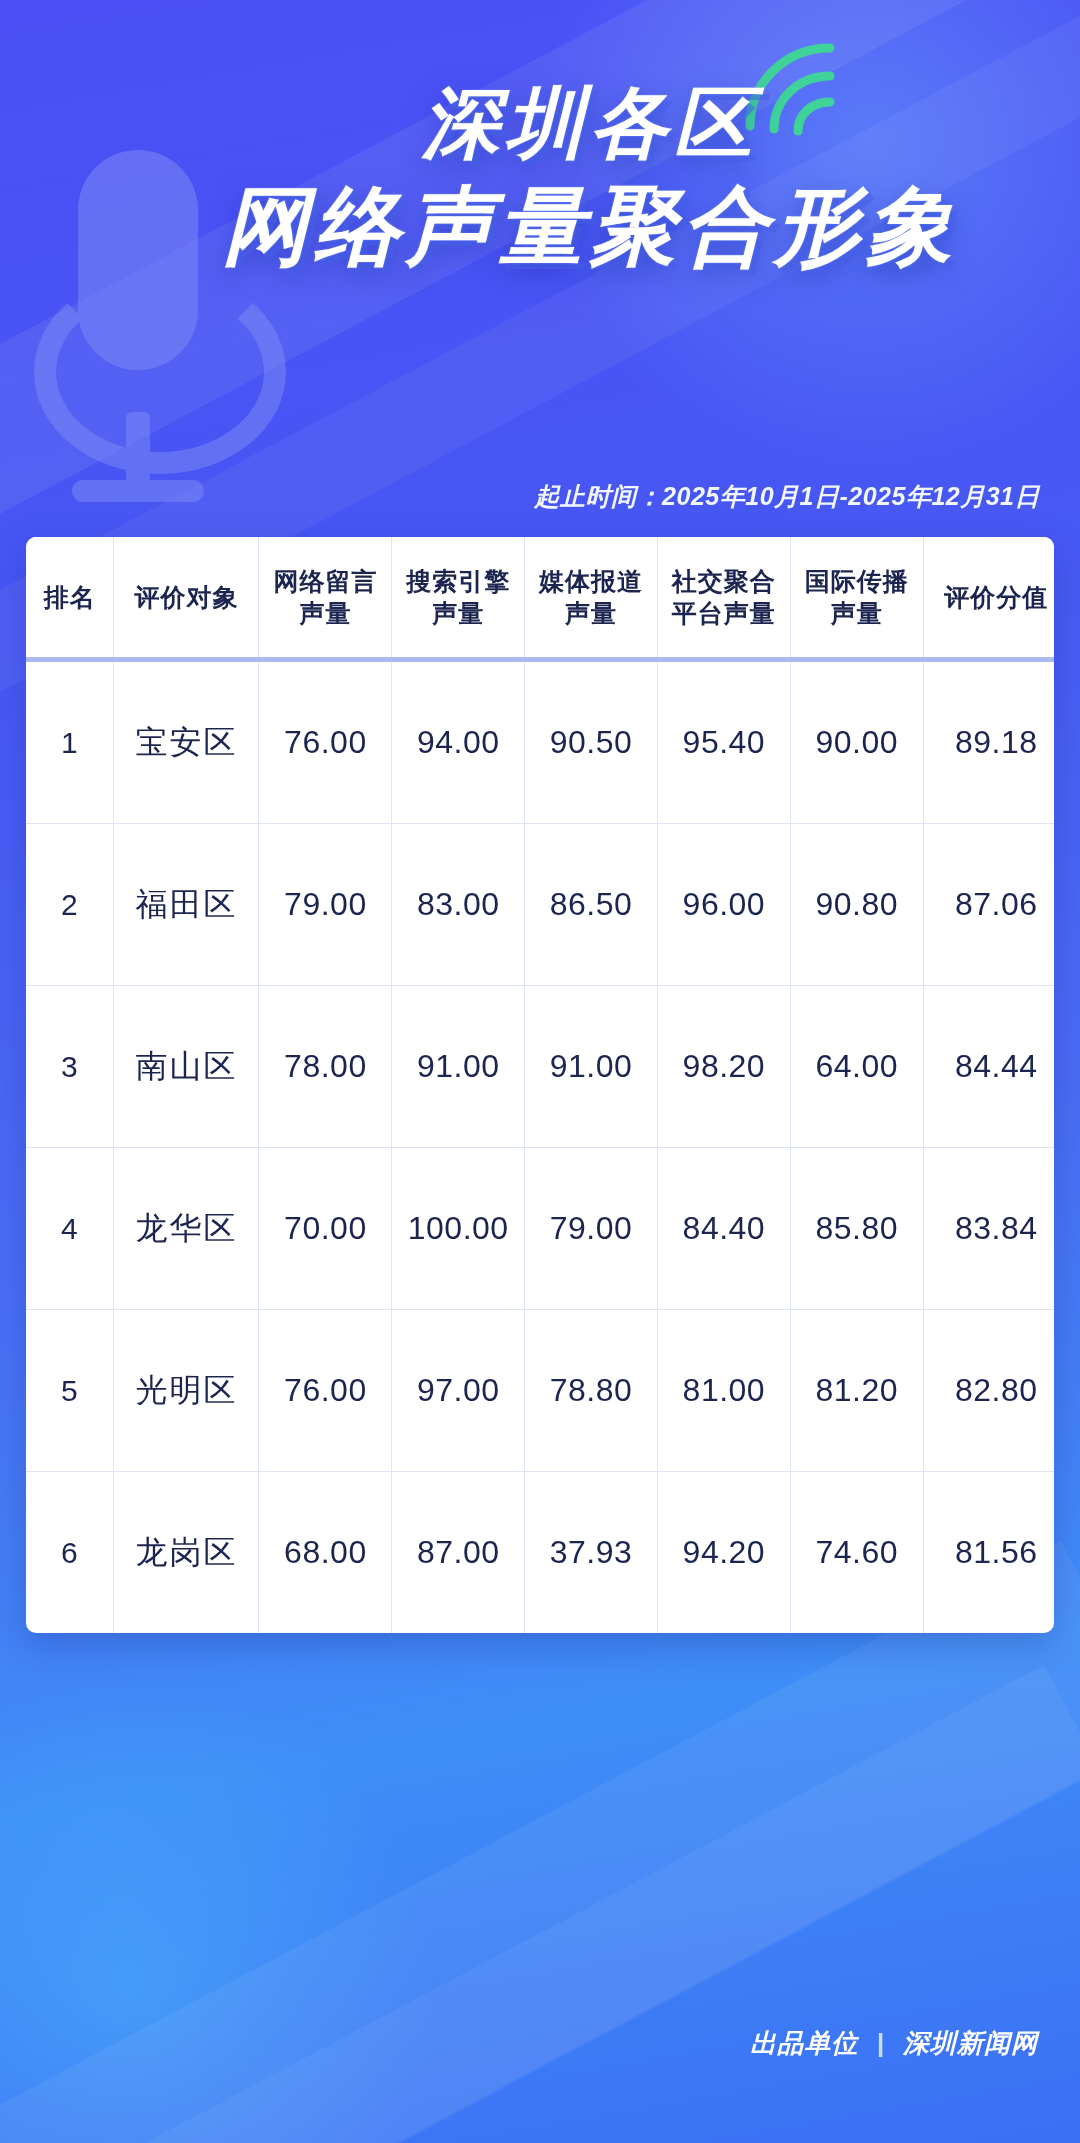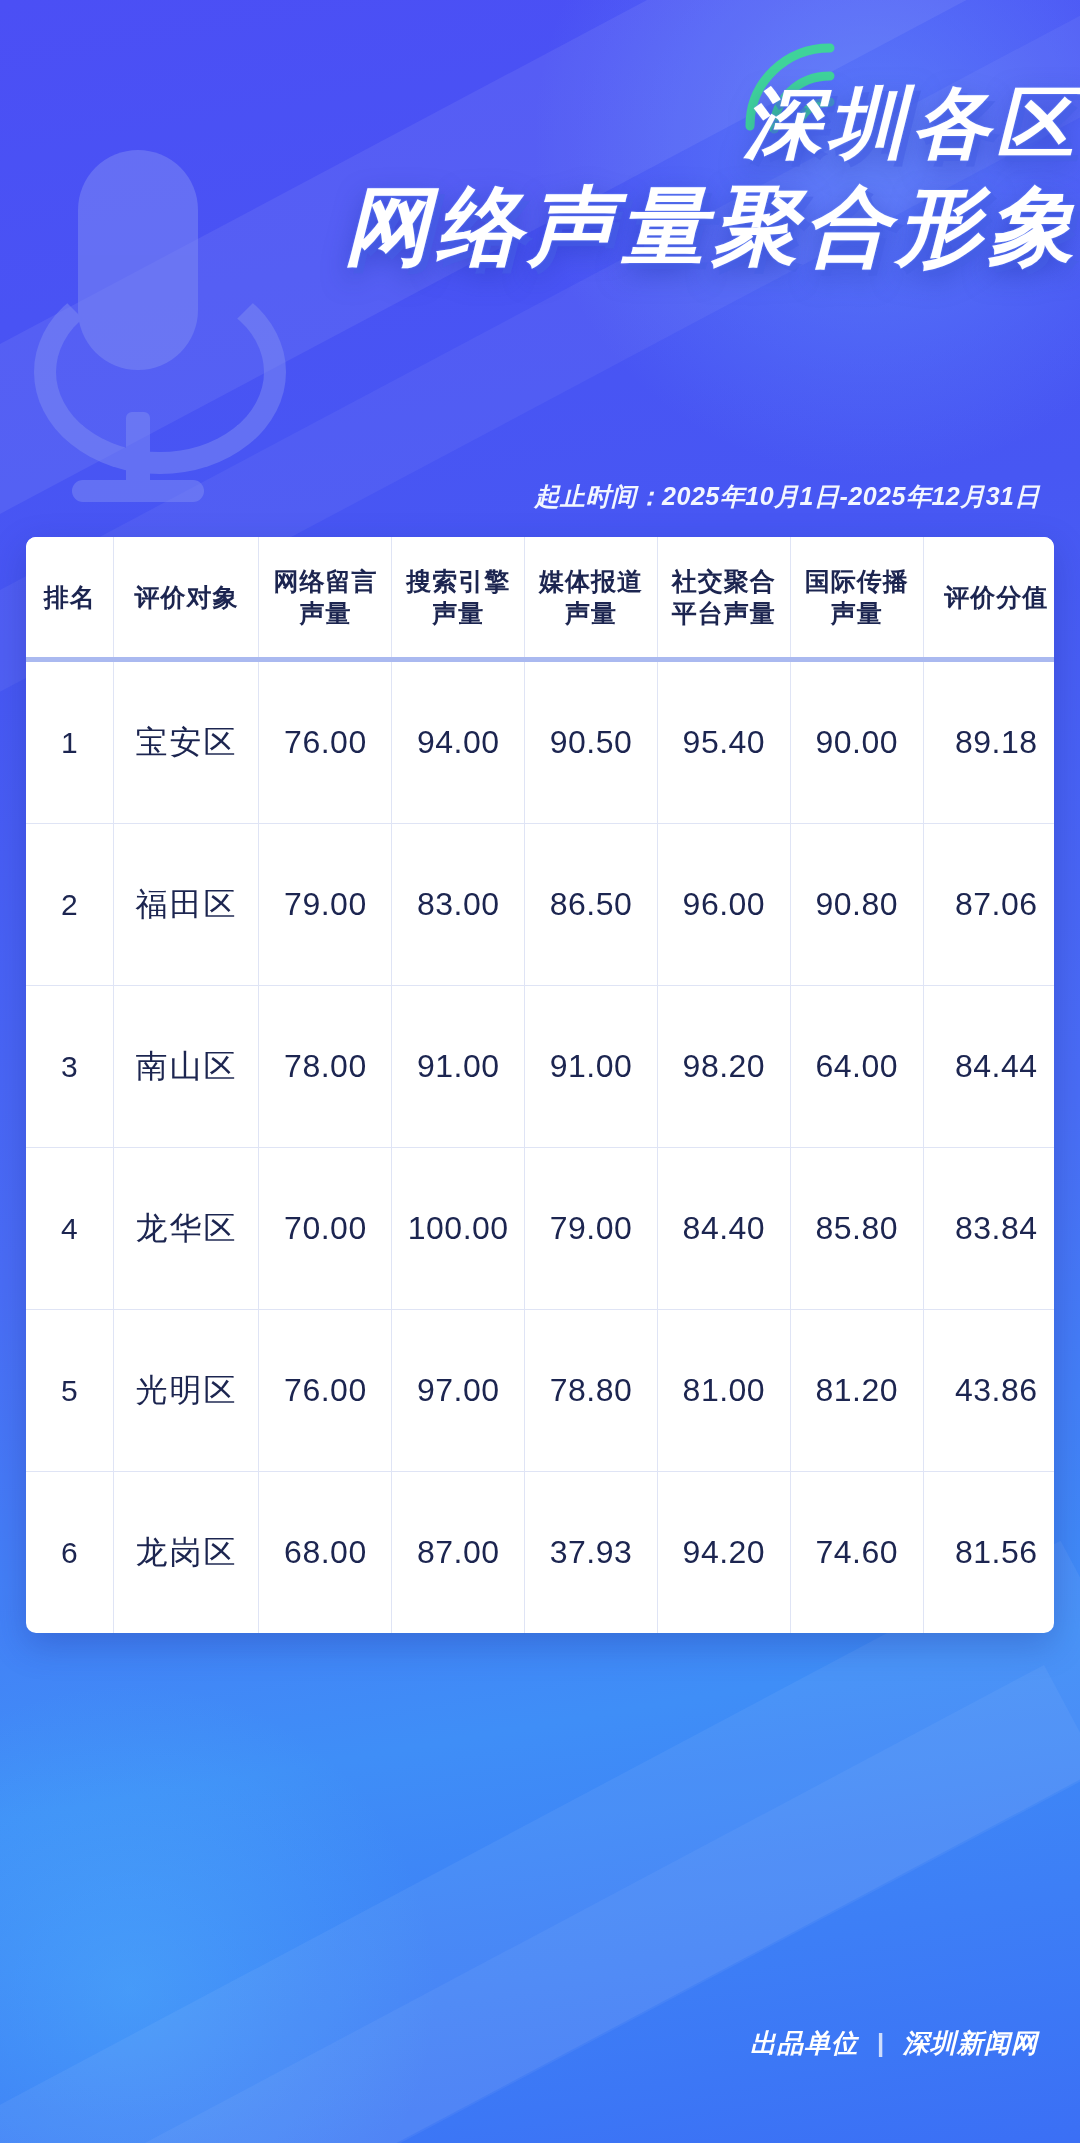--- a/index.html
+++ b/index.html
@@ -94,21 +94,21 @@
     width: 140px;
     height: 110px;
   }
 
   
   .headline {
     position: absolute;
     left: 0;
     top: 78px;
     width: 1080px;
-    text-align: right;
+    text-align: center;
     padding-left: 100px;
     box-sizing: border-box;
   }
   .title-line {
     font-family: "Liberation Serif", serif;
     font-weight: bold;
     font-style: italic;
     color: #ffffff;
     letter-spacing: 6px;
     line-height: 1.18;
@@ -312,21 +312,21 @@
           <td>83.84</td>
         </tr>
         <tr>
           <td class="rank">5</td>
           <td class="obj">光明区</td>
           <td>76.00</td>
           <td>97.00</td>
           <td>78.80</td>
           <td>81.00</td>
           <td>81.20</td>
-          <td>43.86</td>
+          <td>82.80</td>
         </tr>
         <tr>
           <td class="rank">6</td>
           <td class="obj">龙岗区</td>
           <td>68.00</td>
           <td>87.00</td>
           <td>37.93</td>
           <td>94.20</td>
           <td>74.60</td>
           <td>81.56</td>

